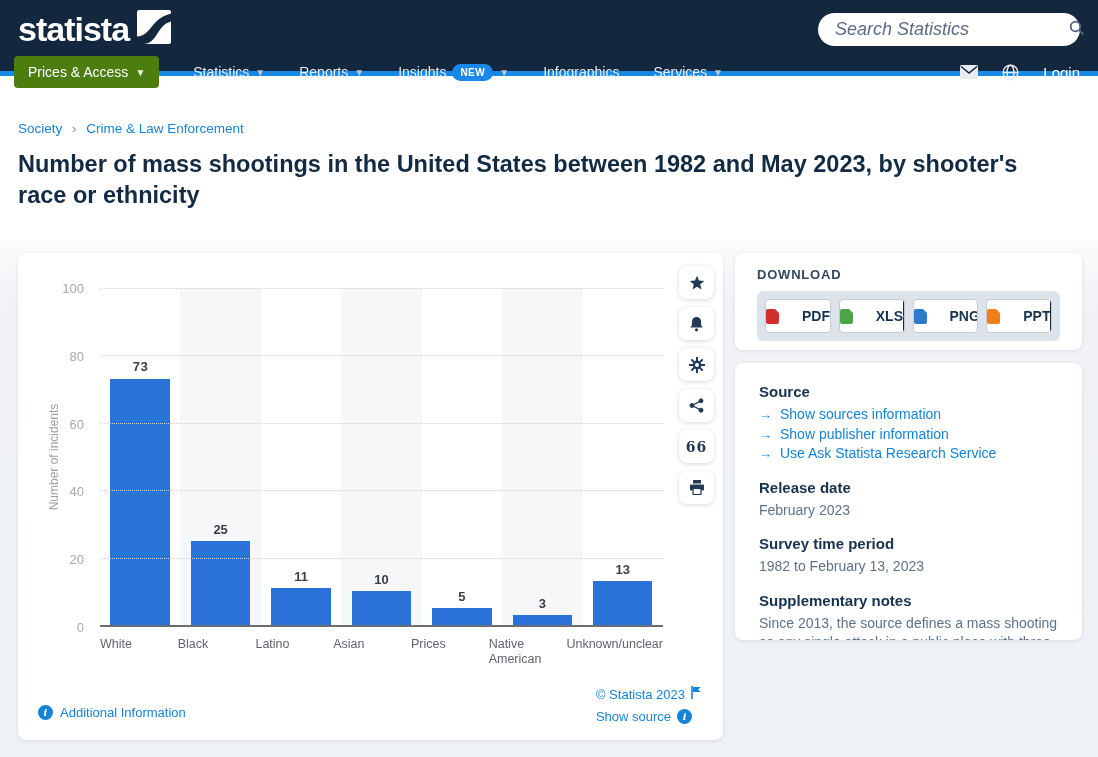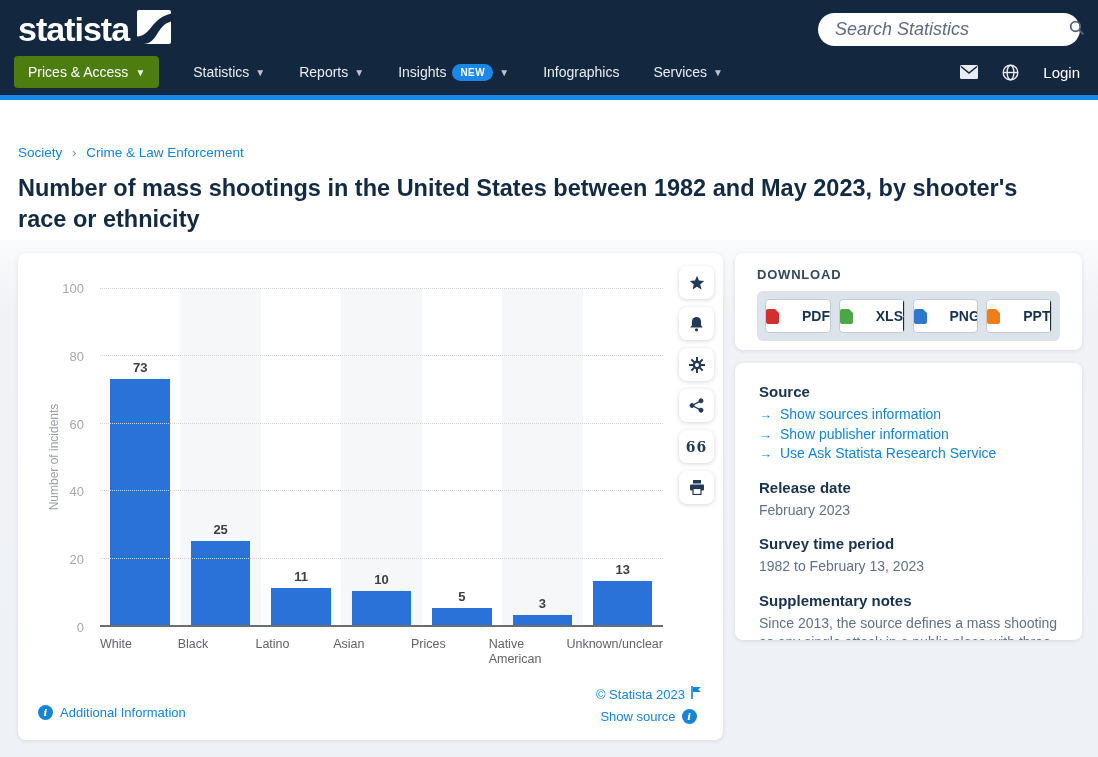--- a/index.html
+++ b/index.html
@@ -1,20 +1,20 @@
 <!DOCTYPE html>
 <html><head>
 <meta charset="utf-8">
 <style>
   * { box-sizing: border-box; margin: 0; padding: 0; }
   html, body { width: 1098px; height: 757px; overflow: hidden; background: #fff;
     font-family: "Liberation Sans", sans-serif; }
 
   
-  .topbar { background: #13273f; height: 100px; position: relative; border-bottom: 5px solid #1588e8; }
+  .topbar { background: #13273f; height: 76px; position: relative; border-bottom: 5px solid #1588e8; }
   .logo-row { display: flex; align-items: center; padding: 10px 0 0 18px; }
   .logo-text { color: #fff; font-size: 34px; font-weight: bold; letter-spacing: -1px; line-height: 36px; }
   .logo-mark { margin-left: 8px; }
   .nav-row { display: flex; align-items: center; padding: 8px 18px 0 14px; }
   .nav-btn-green { background: #4d7c0f; color: #fff; font-size: 14px; border: none;
     border-radius: 4px; padding: 8px 14px; cursor: pointer; display: flex; align-items: center; gap: 7px; }
   .nav-item { color: #e8edf2; font-size: 14px; text-decoration: none; margin-left: 34px;
     display: flex; align-items: center; gap: 6px; }
   .caret { font-size: 10px; color: #b9c4d0; }
   .nav-btn-green .caret { color: rgba(255,255,255,.9); }
@@ -59,21 +59,21 @@
   .cat { flex: 1; font-size: 12.5px; line-height: 15px; color: #5f646b; }
 
   .side-toolbar { position: absolute; top: 13px; right: 9px; display: flex; flex-direction: column; gap: 8px; }
   .tool-btn { width: 35px; height: 33px; background: #fff; border: none; border-radius: 8px;
     box-shadow: 0 1px 4px rgba(25,40,60,.18); display: flex; align-items: center; justify-content: center;
     color: #223a55; cursor: pointer; font-size: 13px; }
   .quote-glyph { font-family: "DejaVu Serif", serif; font-weight: bold; font-size: 14px; letter-spacing: 1px; }
 
   .chart-foot-left { position: absolute; left: 20px; bottom: 20px; display: flex; align-items: center;
     gap: 7px; font-size: 13px; color: #1583d6; text-decoration: none; }
-  .chart-foot-right { position: absolute; right: 22px; bottom: 16px; text-align: center; font-size: 13px; }
+  .chart-foot-right { position: absolute; right: 22px; bottom: 16px; text-align: left; font-size: 13px; }
   .chart-foot-right a { color: #1583d6; text-decoration: none; display: inline-flex; align-items: center; gap: 6px; }
   .foot-line { margin-top: 7px; }
   .info-dot { width: 15px; height: 15px; border-radius: 50%; background: #1583d6; color: #fff;
     display: inline-flex; align-items: center; justify-content: center; font-size: 10px; font-weight: bold;
     font-family: "DejaVu Serif", serif; font-style: italic; flex: 0 0 15px; }
 
   
   .dl-card { position: absolute; left: 735px; top: 13px; width: 347px; height: 97px; padding: 14px 22px; }
   .dl-title { font-size: 13px; font-weight: bold; letter-spacing: .8px; color: #33485f; }
   .dl-box { margin-top: 9px; background: #dde3ea; border-radius: 6px; padding: 8px; display: flex; gap: 8px; }
@@ -182,21 +182,21 @@
         <div class="ytick" style="top: 0%;">100</div>
       </div>
     <div class="plot" id="plot">
         <div class="gridline" style="top: 80%;"></div>
         <div class="gridline" style="top: 60%;"></div>
         <div class="gridline" style="top: 40%;"></div>
         <div class="gridline" style="top: 20%;"></div>
         <div class="gridline" style="top: 0%;"></div>
         <div class="col">
           <div class="bar" style="height: 73%; background: rgb(42, 114, 216);"></div>
-          <div class="barval" style="bottom: calc(73% + 4px);">73</div>
+          <div class="barval" style="bottom: calc(73% + 4px); font-family: Liberation Mono, monospace;">73</div>
         </div>
         <div class="col striped">
           <div class="bar" style="height: 25%; background: rgb(42, 114, 216);"></div>
           <div class="barval" style="bottom: calc(25% + 4px);">25</div>
         </div>
         <div class="col">
           <div class="bar" style="height: 11%; background: rgb(42, 114, 216);"></div>
           <div class="barval" style="bottom: calc(11% + 4px);">11</div>
         </div>
         <div class="col striped">

